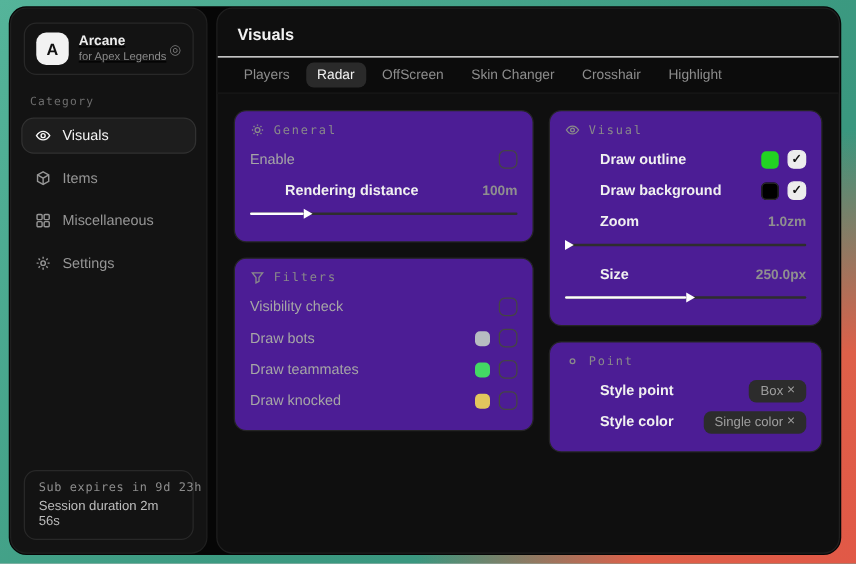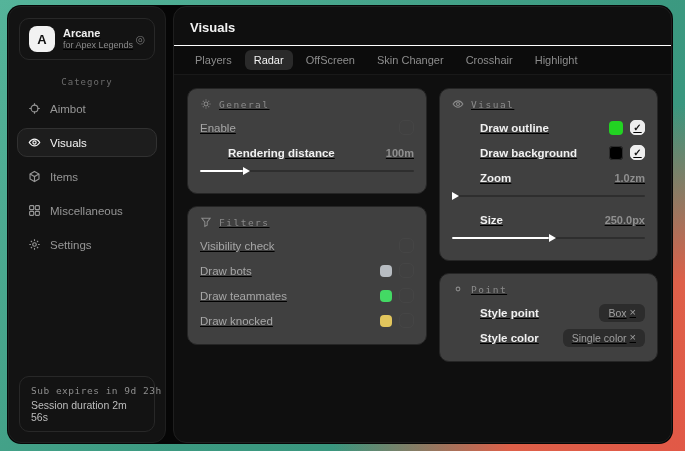--- a/index.html
+++ b/index.html
@@ -32,21 +32,21 @@
     color:#111; font-weight:bold; font-size:13px;
     display:flex; align-items:center; justify-content:center; flex-shrink:0;
   }
   .brand-text { line-height:1.25; min-width:0;text-decoration:underline; }
   .brand-name { color:#ececec; font-size:11px; font-weight:bold; }
   .brand-sub { color:#8a8a8a; font-size:9px; white-space:nowrap; }
   .brand-target { margin-left:auto; color:#7c7c7c; font-size:11px; }
 
   .category {
     margin:13px 15px 7px; color:#6d6d6d; font-size:9px;
-    font-family:"DejaVu Sans Mono", monospace; letter-spacing:1px;text-align:center;
+    font-family:"DejaVu Sans Mono", monospace; letter-spacing:1px;
   }
   .nav { padding:0 8px; }
   .nav-item {
     height:29px; margin-bottom:5px; border:1px solid transparent; border-radius:10px;
     display:flex; align-items:center; gap:9px; padding:0 9px;
     color:#969696; font-size:11.5px; cursor:default;
   }
   .nav-item.active { background:#1d1d1d; border-color:#313131; color:#f5f5f5; }
   .nav-item .nicon { width:14px; height:14px; display:flex; align-items:center; justify-content:center; flex-shrink:0; }
   .nav-item svg { width:13px; height:13px; stroke:currentColor; fill:none; stroke-width:1.4; }
@@ -76,22 +76,22 @@
     color:#8d8d8d; font-size:11px; padding:4px 9px; border-radius:6px; cursor:default;
     white-space:nowrap;
   }
   .tab.active { background:#2a2a2a; color:#f3f3f3; }
 
   .content { flex:1; padding:13px; display:flex; gap:12px; align-items:flex-start; }
   .col-left { width:240px; flex-shrink:0; }
   .col-right { flex:1; }
 
   .panel {
-    background:#404040; border:1px solid #252525; border-radius:10px;
-    padding:9px 12px 11px; margin-bottom:12px;text-decoration:underline;
+    background:#4c1d95; border:1px solid #252525; border-radius:10px;
+    padding:9px 12px 11px; margin-bottom:12px;
   }
   .panel-header {
     display:flex; align-items:center; gap:7px; color:#8a8a8a;
     font-family:"DejaVu Sans Mono", monospace; font-size:9.5px; letter-spacing:1.5px;
     margin-bottom:5px;
   }
   .panel-header svg { width:12px; height:12px; stroke:#8a8a8a; fill:none; stroke-width:1.4; }
 
   .row {
     min-height:25px; display:flex; align-items:center; justify-content:space-between; gap:8px;
@@ -146,29 +146,20 @@
         <div class="brand-text">
           <div class="brand-name">Arcane</div>
           <div class="brand-sub">for Apex Legends</div>
         </div>
         <div class="brand-target">◎</div>
       </div>
 
       <div class="category">Category</div>
 
       <div class="nav">
-        <div class="nav-item">
-          <span class="nicon">
-            <svg viewBox="0 0 16 16">
-                <circle cx="8" cy="8" r="4.2"></circle>
-                <path d="M8 1.5v2.6M8 11.9v2.6M1.5 8h2.6M11.9 8h2.6"></path>
-              </svg>
-          </span>
-          <span>Aimbot</span>
-        </div>
         <div class="nav-item active">
           <span class="nicon">
             <svg viewBox="0 0 16 16">
                 <path d="M1.5 8s2.6-4.2 6.5-4.2S14.5 8 14.5 8s-2.6 4.2-6.5 4.2S1.5 8 1.5 8z"></path>
                 <circle cx="8" cy="8" r="2"></circle>
               </svg>
           </span>
           <span>Visuals</span>
         </div>
         <div class="nav-item">

